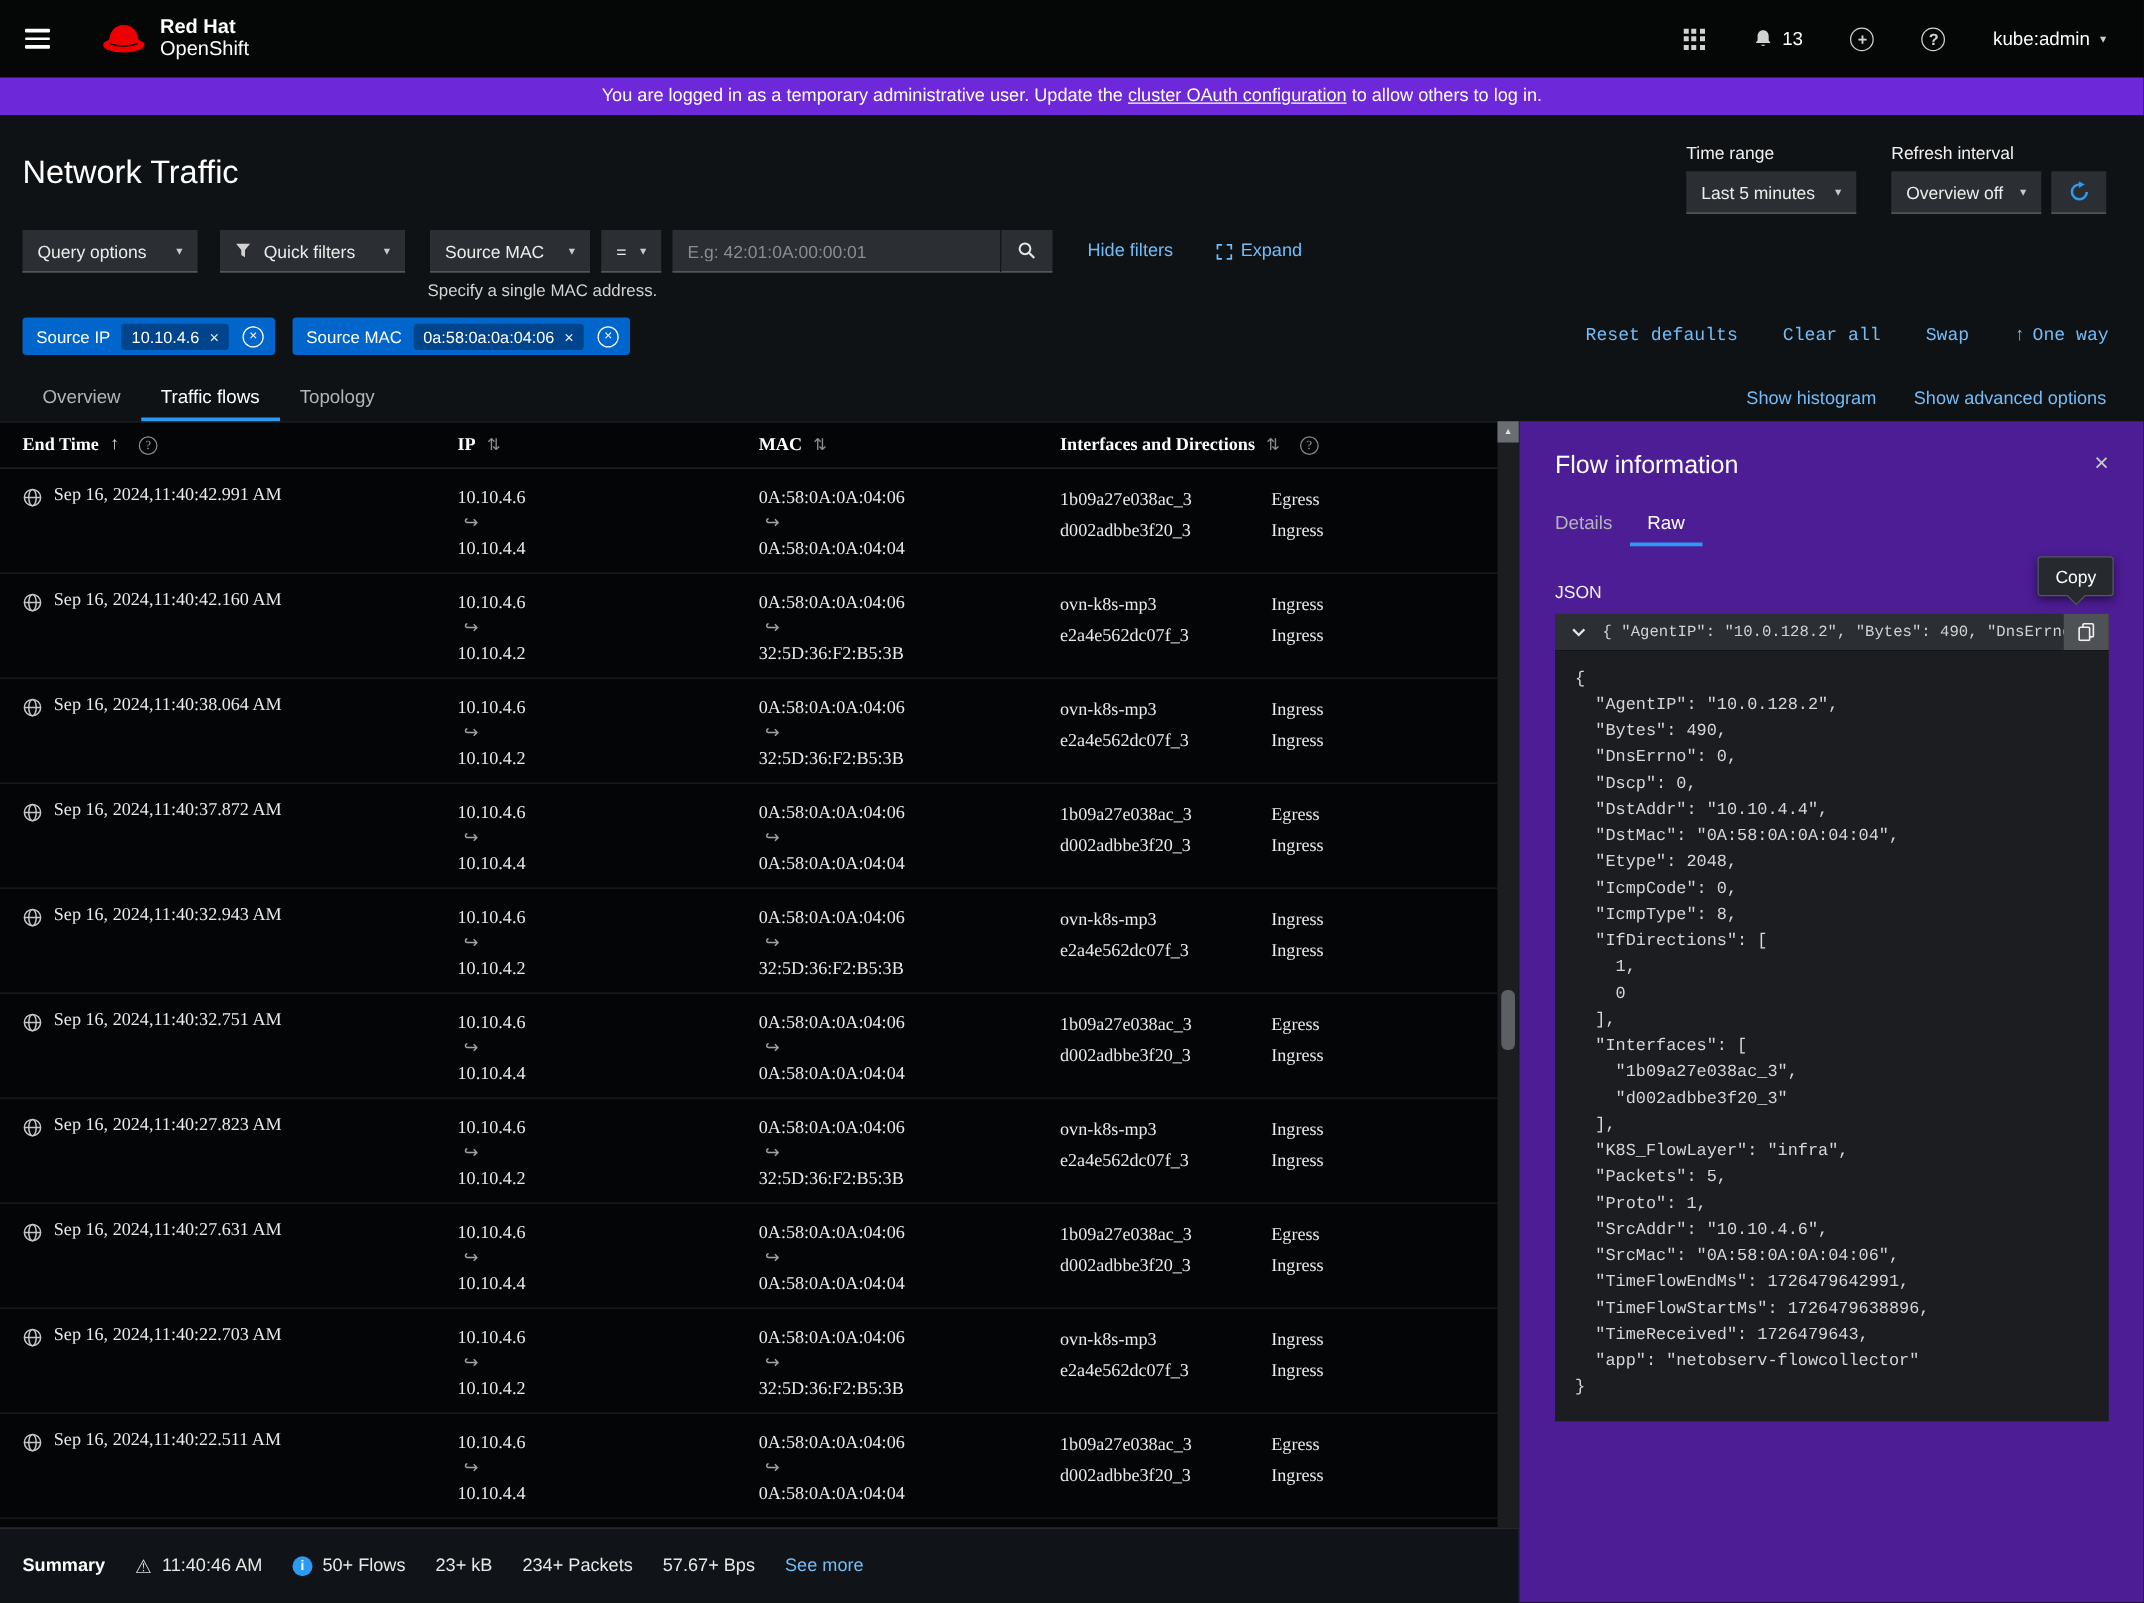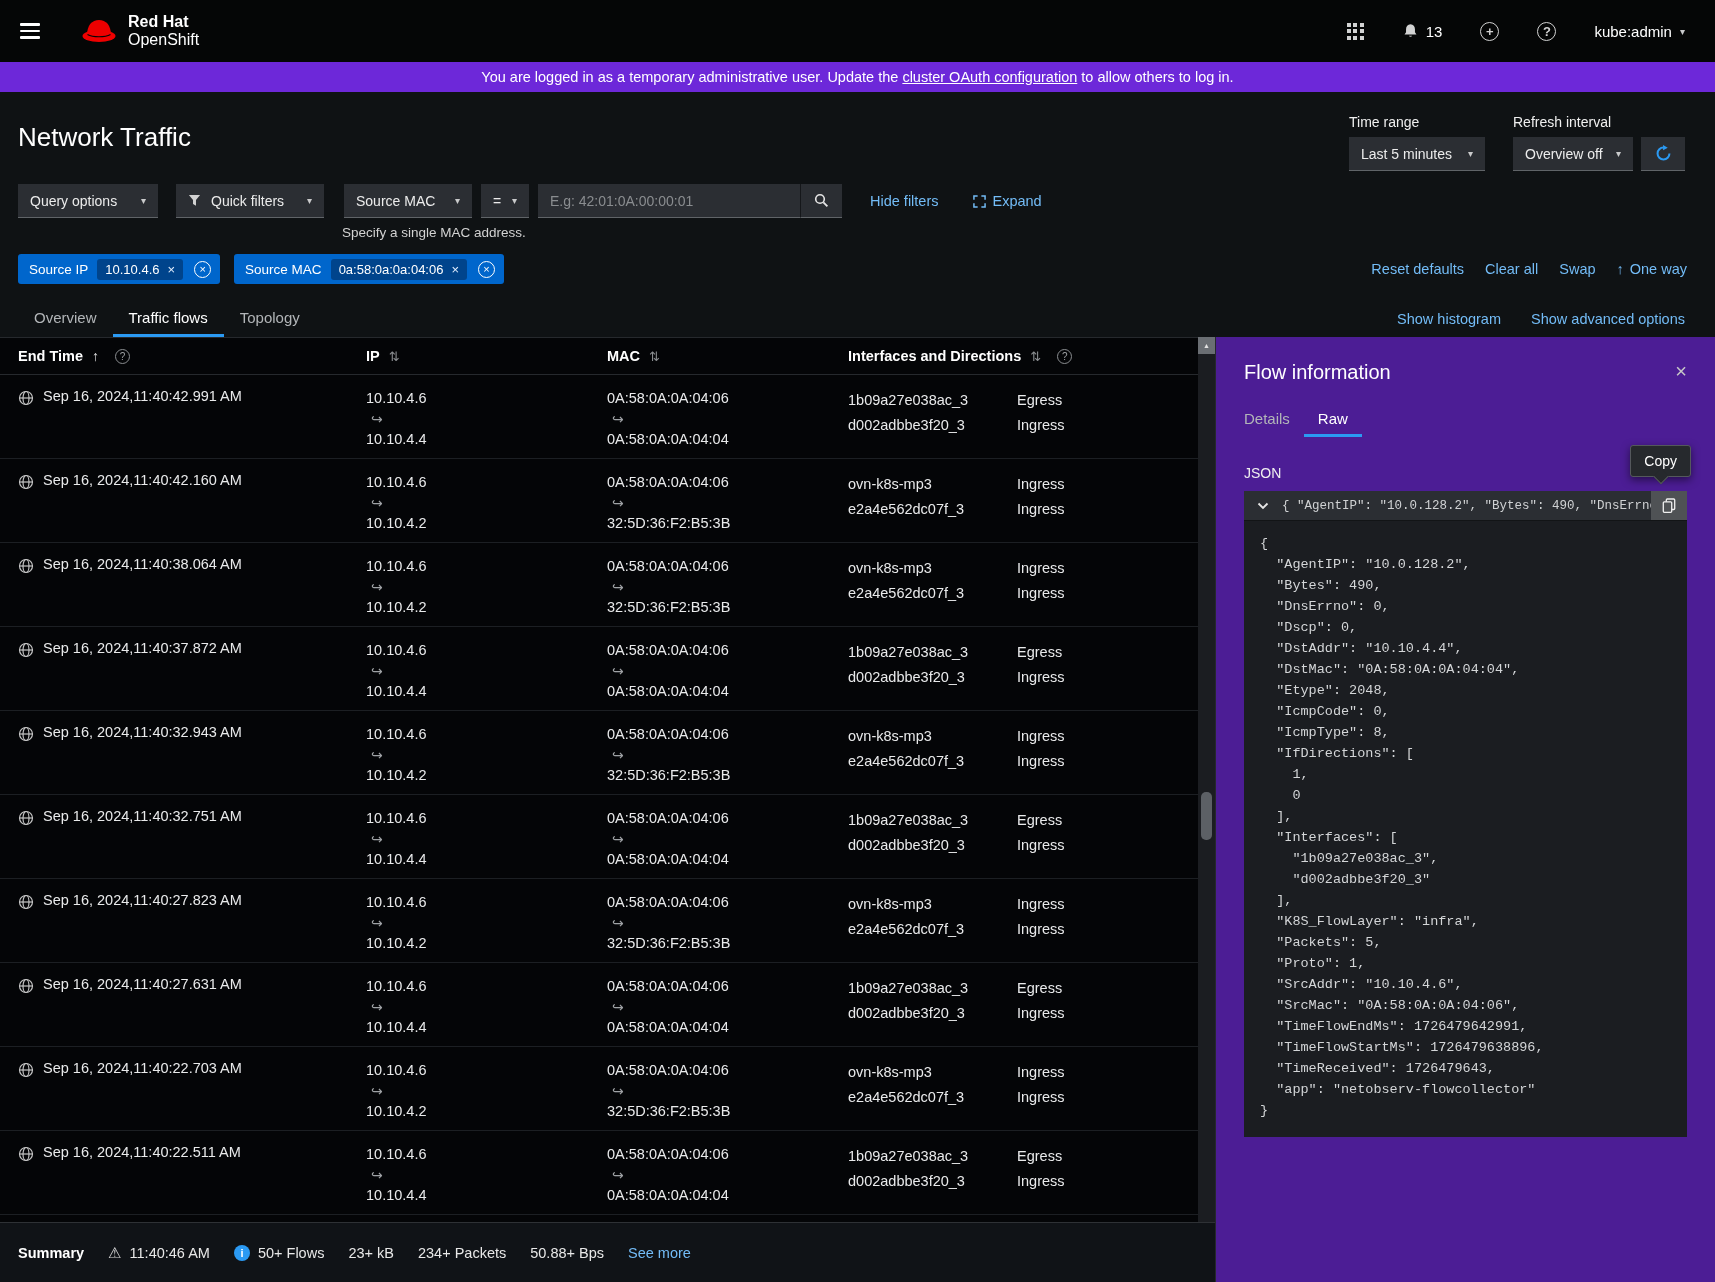--- a/index.html
+++ b/index.html
@@ -58,35 +58,35 @@
   .expand-link { margin-left:34px; display:flex; align-items:center; gap:7px; }
   .helper { margin:7px 0 0 324px; padding-left:18px; font-size:13.5px; color:#d2d2d2; flex:0 0 auto; }
 
   
   .chip-row { display:flex; align-items:center; margin-top:14px; padding:0 28px 0 18px; flex:0 0 auto; }
   .chip-group { background:#0066cc; border-radius:3px; display:flex; align-items:center; gap:9px; padding:0 9px 0 11px; margin-right:14px; height:30px; }
   .cg-label { color:#fff; font-size:13.5px; }
   .chip { background:#00448c; border-radius:3px; display:flex; align-items:center; gap:8px; padding:3px 8px; color:#fff; font-size:13px; }
   .chip-x { color:#e4efff; font-size:13px; cursor:pointer; background:none; border:0; }
   .cg-close { width:17px; height:17px; border:1.4px solid #fff; border-radius:50%; color:#fff; display:flex; align-items:center; justify-content:center; font-size:11px; margin-left:2px; cursor:pointer; background:transparent; }
-  .chip-actions { margin-left:auto; display:flex; gap:21px; align-items:center; }
+  .chip-actions { margin-left:auto; display:flex; gap:36px; align-items:center;font-family:Liberation Mono, monospace; }
   .one-way { display:flex; align-items:center; gap:6px; }
 
   
   .tabs-row { display:flex; align-items:flex-end; margin-top:16px; padding:0 30px 0 18px; flex:0 0 auto; }
   .tab { padding:9px 16px 11px; font-size:15px; color:#b2b5b8; position:relative; cursor:pointer; }
   .tab.active { color:#fff; }
   .tab.active::after { content:""; position:absolute; left:0; right:0; bottom:0; height:3px; background:#2b9af3; }
   .tabs-links { margin-left:auto; display:flex; gap:30px; padding-bottom:10px; }
 
   
   .main { flex:1; display:flex; min-height:0; }
   .left-col { flex:1; min-width:0; display:flex; flex-direction:column; }
   .table-zone { flex:1; min-height:0; display:flex; background:#040507; }
-  .table { flex:1; min-width:0; overflow:hidden; }
+  .table { flex:1; min-width:0; overflow:hidden;font-family:Liberation Serif, serif; }
 
   .thead { display:grid; grid-template-columns:366px 241px 241px 1fr; height:38px; align-items:center; border-top:1px solid #26292d; border-bottom:1px solid #26292d; }
   .th { display:flex; align-items:center; gap:9px; font-weight:700; font-size:14.5px; color:#fff; cursor:pointer; }
   .th.first { padding-left:18px; }
   .sort-icon { color:#8a8d90; font-size:13px; font-weight:400; }
   .sort-active { color:#e6e6e6; font-size:14px; font-weight:400; }
   .help-circle { width:15px; height:15px; border:1.2px solid #8a8d90; border-radius:50%; color:#9ea1a4; font-size:10px; font-weight:400; display:inline-flex; align-items:center; justify-content:center; margin-left:7px; flex:0 0 auto; cursor:pointer; }
 
   .trow { display:grid; grid-template-columns:366px 241px 241px 169px 1fr; height:84px; border-bottom:1px solid #1c1f23; cursor:pointer; }
   .cell { padding-top:13px; font-size:14.5px; color:#e9eaeb; }
@@ -616,21 +616,21 @@
         <span class="s-item">
           <span class="warn-glyph">⚠</span>
           <span>11:40:46 AM</span>
         </span>
         <span class="s-item">
           <span class="info-dot">i</span>
           <span>50+ Flows</span>
         </span>
         <span>23+ kB</span>
         <span>234+ Packets</span>
-        <span>50.88+ Bps</span>
+        <span>57.67+ Bps</span>
         <a class="link">See more</a>
       </div>
     </div>
 
     <aside class="panel">
       <div class="panel-head">
         <h2>Flow information</h2>
         <button class="panel-close">×</button>
       </div>
       <div class="ptabs">

